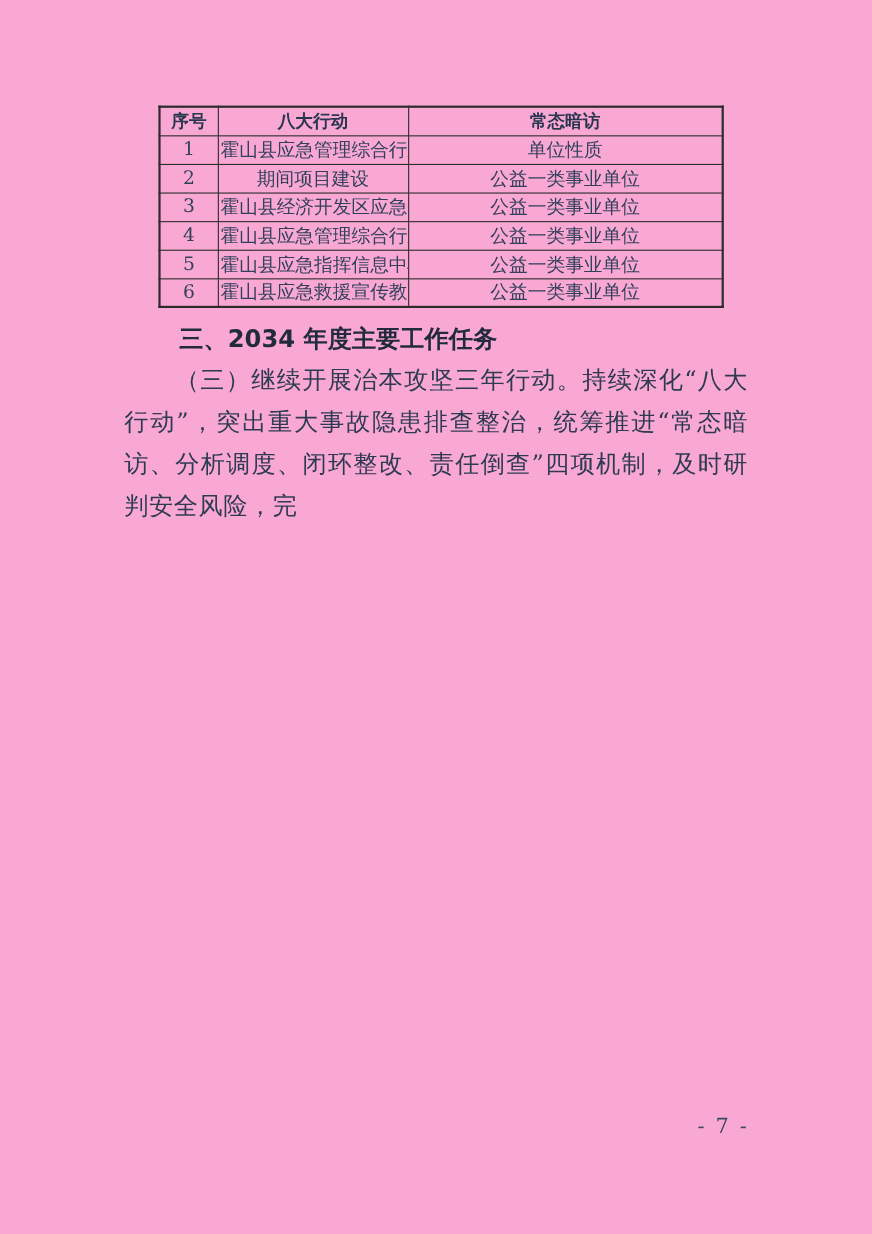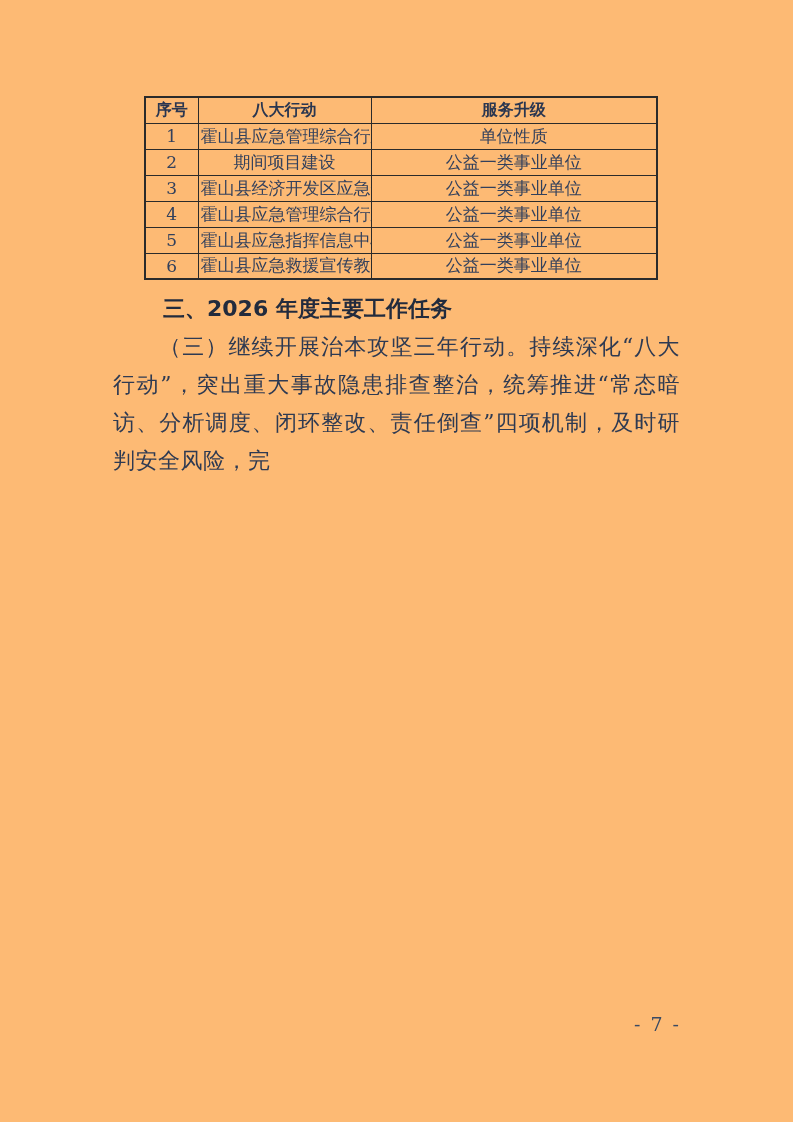--- a/index.html
+++ b/index.html
@@ -2,21 +2,21 @@
 <html><head>
 <meta charset="utf-8">
 <style>
   * { margin: 0; padding: 0; box-sizing: border-box; }
   html, body { background: #ffffff; }
   .page {
     position: relative;
     width: 793px;
     height: 1122px;
     margin: 0 auto;
-    background: #fdba74;
+    background: #f9a8d4;
     overflow: hidden;
     font-family: "DejaVu Serif", "Liberation Serif", serif;
     color: #2e3a52;
   }
   
   table.units {
     border-collapse: collapse;
     table-layout: fixed;
     width: 512px;
     margin: 96px 0 0 144px;
@@ -81,21 +81,21 @@
   <table class="units">
     <colgroup>
       <col style="width:53px">
       <col style="width:173px">
       <col style="width:286px">
     </colgroup>
     <thead>
         <tr>
           <th>序号</th>
           <th>八大行动</th>
-          <th>服务升级</th>
+          <th>常态暗访</th>
         </tr>
       </thead>
     <tbody>
         <tr>
           <td>1</td>
           <td>霍山县应急管理综合行政</td>
           <td>单位性质</td>
         </tr>
         <tr>
           <td>2</td>
@@ -119,19 +119,19 @@
         </tr>
         <tr>
           <td>6</td>
           <td>霍山县应急救援宣传教育</td>
           <td>公益一类事业单位</td>
         </tr>
       </tbody>
   </table>
 
   <div class="text-block">
-    <p class="heading">三、2026 年度主要工作任务</p>
+    <p class="heading">三、2034 年度主要工作任务</p>
     <p class="para">（三）继续开展治本攻坚三年行动。持续深化“八大行动”，突出重大事故隐患排查整治，统筹推进“常态暗访、分析调度、闭环整改、责任倒查”四项机制，及时研判安全风险，完</p>
   </div>
 
   <div class="page-number">- 7 -</div>
 
 </div>
 
 </body></html>

